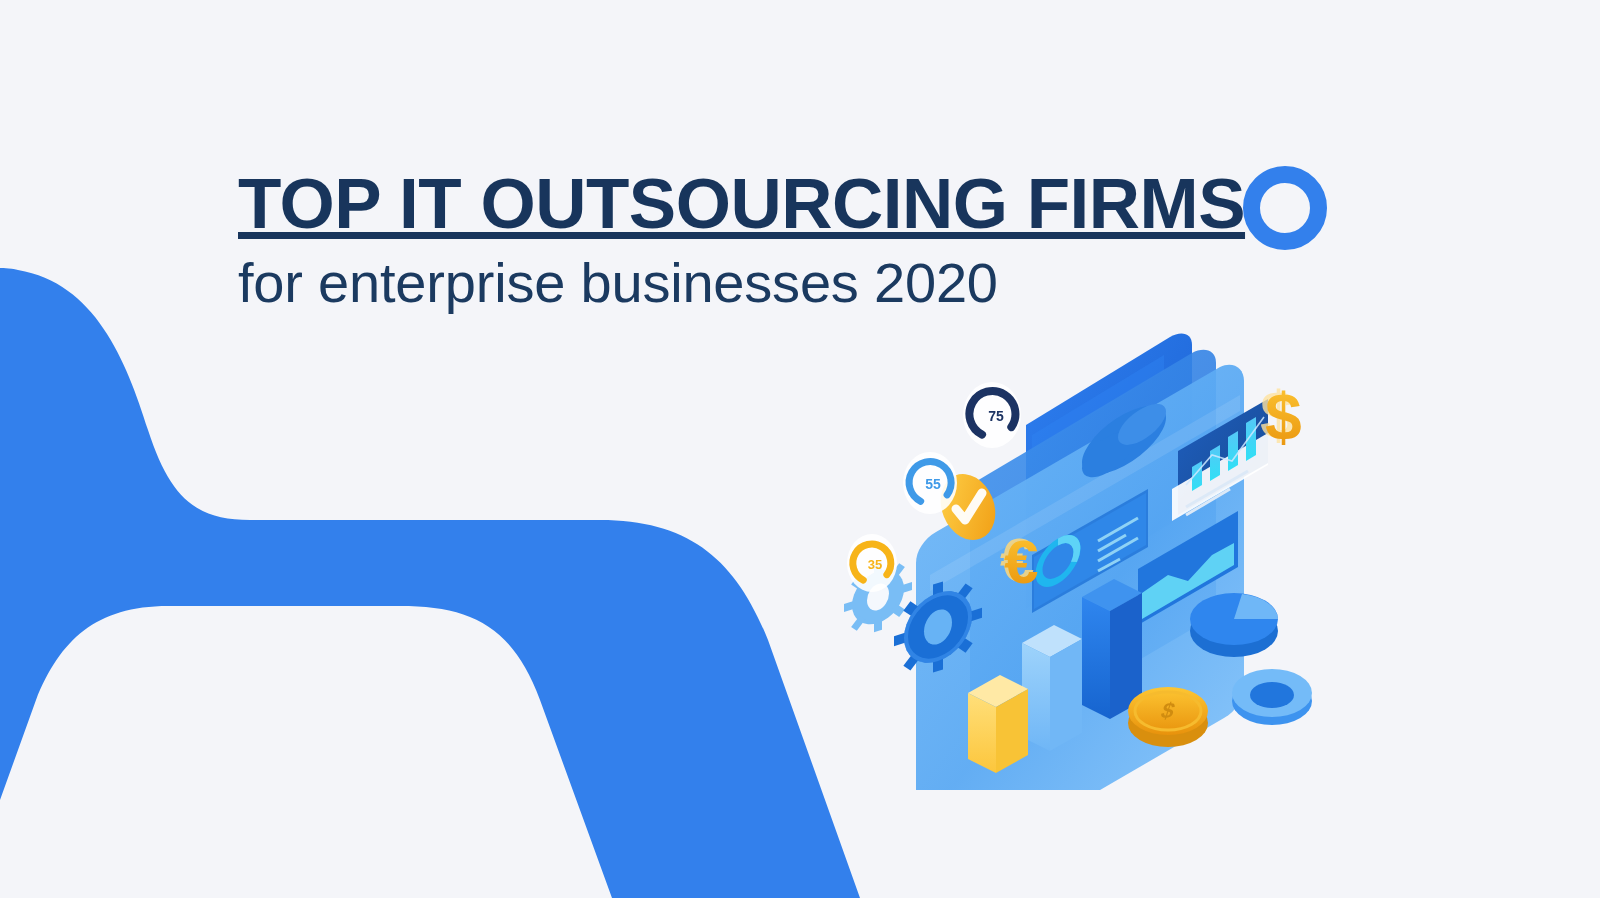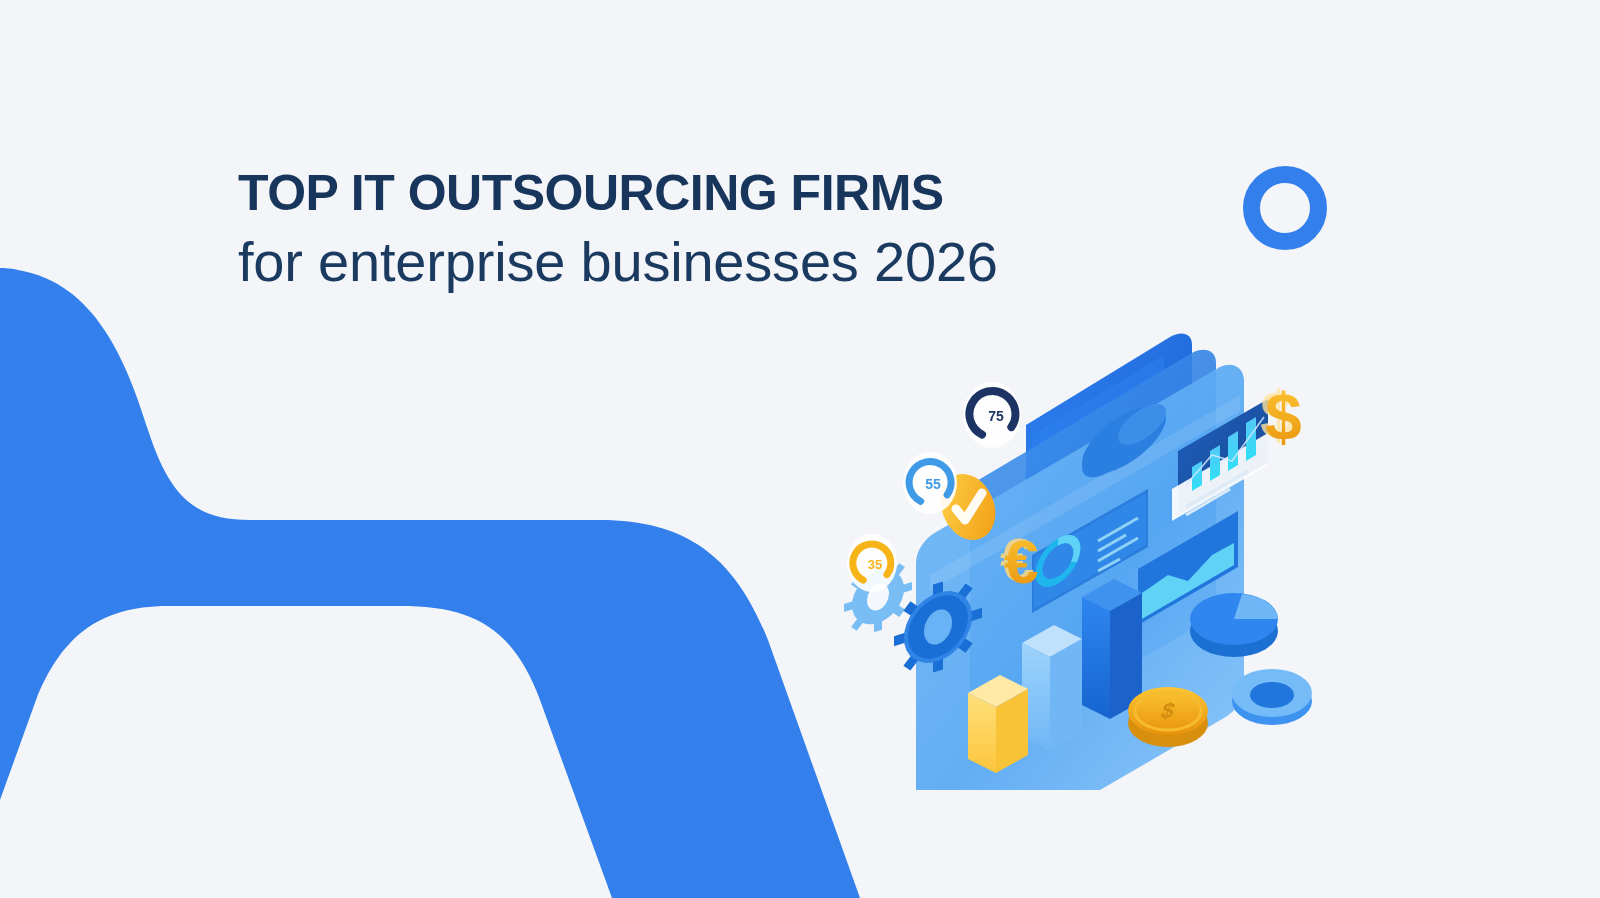--- a/index.html
+++ b/index.html
@@ -13,26 +13,27 @@
 
   
   .wave{position:absolute;left:0;top:0;width:1600px;height:898px;}
 
   
   .headline{
     position:absolute;left:238px;top:168px;width:960px;
   }
   .title{
     margin:0;
-    font-size:50px;
+    font-size:71px;
     line-height:1.02;
     font-weight:bold;
     letter-spacing:-0.5px;
     color:#18355c;
     white-space:nowrap;
+    text-decoration:underline;
   }
   .subtitle{
     margin:14px 0 0 0;
     font-size:56px;
     line-height:1.05;
     font-weight:400;
     letter-spacing:-0.2px;
     color:#1b3a60;
     white-space:nowrap;
   }
@@ -69,21 +70,21 @@
              L540,700
              C512,625 470,606 400,606
              L168,606
              C96,606 60,640 36,700
              L0,800
              Z" fill="#3380ec"></path>
   </svg>
 
   <div class="headline">
     <h1 class="title">TOP IT OUTSOURCING FIRMS</h1>
-    <p class="subtitle">for enterprise businesses 2026</p>
+    <p class="subtitle">for enterprise businesses 2020</p>
   </div>
 
   <div class="logo-ring"></div>
 
   <div class="illustration">
     <svg viewBox="0 0 500 515">
       <defs>
         <linearGradient id="gBackPanel" x1="0" y1="0" x2="1" y2="1">
           <stop offset="0" stop-color="#2e7ff0"></stop>
           <stop offset="1" stop-color="#1a5fd0"></stop>

